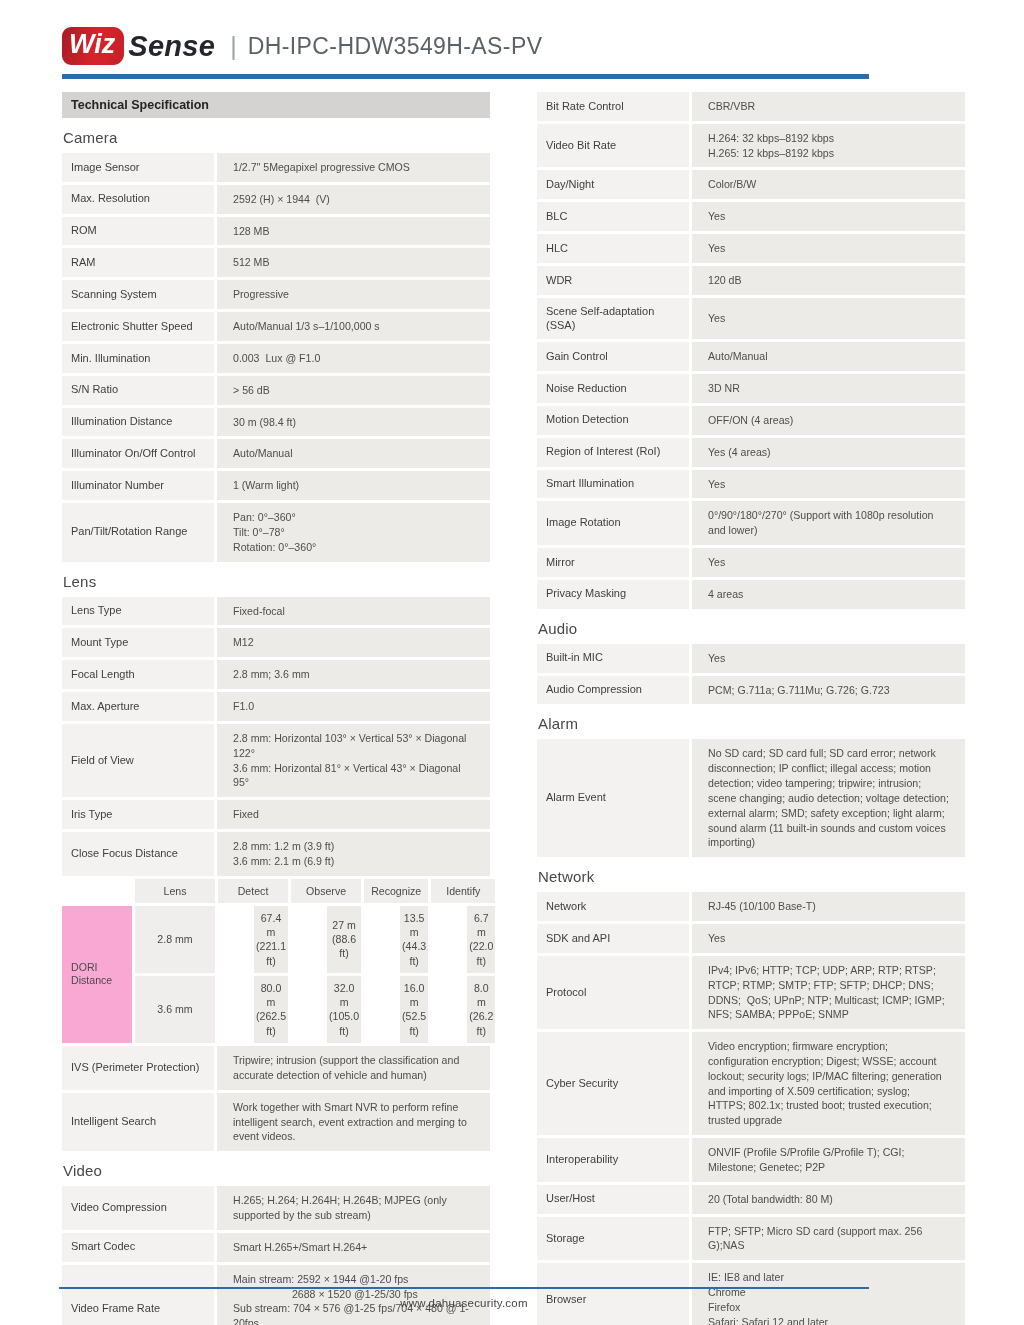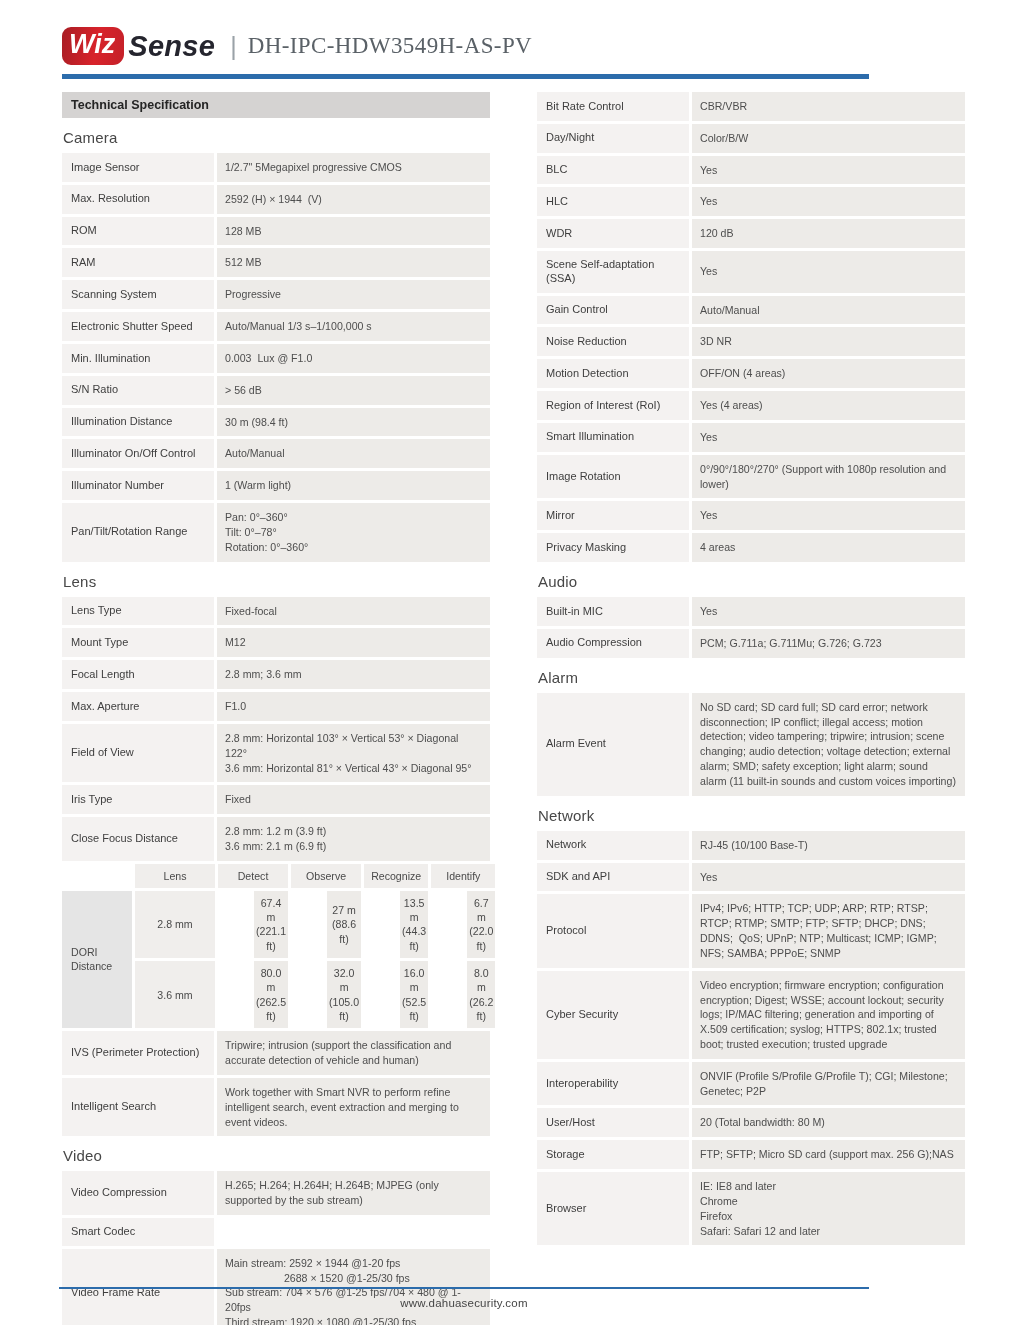--- a/index.html
+++ b/index.html
@@ -7,45 +7,45 @@
   body { width:1024px; height:1325px; font-family:"Liberation Sans", sans-serif; position:relative; overflow:hidden; }
   .page { position:relative; width:928px; height:1325px; padding:26px 59px 0 62px; }
 
   
   .brand-row { display:flex; align-items:center; height:40px; }
   .wiz-badge { background:linear-gradient(100deg,#a81d24 0%, #d8232b 55%, #c42129 100%);
                color:#fff; font-style:italic; font-weight:bold; font-size:27px;
                padding:0 9px 4px 7px; border-radius:9px 11px 11px 9px; display:inline-block; line-height:34px; }
   .sense { font-style:italic; font-weight:bold; font-size:29px; color:#25252e; margin-left:4px; letter-spacing:0.3px; }
   .sep { color:#9aa2a8; font-size:25px; margin:0 11px 0 15px; font-weight:300; }
-  .model { font-size:23px; color:#5a6167; font-weight:400; letter-spacing:0.4px;font-family:Liberation Serif, serif; }
+  .model { font-size:23px; color:#5a6167; font-weight:400; letter-spacing:0.4px; }
   .blue-rule { height:5px; background:#2c6cab; margin-top:8px; }
 
   
   .columns { display:flex; gap:47px; margin-top:13px; }
   .col { width:428px; flex:none; }
 
   .title-bar { background:#d5d3d2; color:#252525; font-weight:bold; font-size:12.5px;
                height:26px; line-height:26px; padding-left:9px; margin-bottom:4px; }
 
   .sec-heading { font-size:15px; font-weight:400; color:#474747; margin:11px 0 7px 1px; letter-spacing:0.2px; }
   .section:first-child .sec-rows:first-child { margin-top:0; }
 
   .row { display:flex; gap:3px; margin-bottom:3px; }
   .cell-label { width:152px; flex:none; background:#f4f2f1; color:#3e3e3e; font-size:11px;
                 padding:7px 4px 7px 9px; display:flex; align-items:center; line-height:1.25; }
   .cell-value { flex:1; background:#edebe8; color:#4e4e4e; font-size:10.6px;
-                padding:7px 8px; line-height:1.4; white-space:pre-wrap; display:flex; align-items:center; }
+                padding:7px 16px; line-height:1.4; white-space:pre-wrap; display:flex; align-items:center; }
 
   
   .dori { display:grid; grid-template-columns:70px 80px repeat(4,1fr); gap:3px; margin-bottom:3px; }
   .dori > div { font-size:10.6px; color:#4a4a4a; }
   .d-corner { background:transparent; }
   .d-head { background:#f0eeec; text-align:center; padding:6px 2px; }
-  .d-rowlabel { grid-row:span 2; background:#e5e5e5; display:flex; align-items:center;
+  .d-rowlabel { grid-row:span 2; background:#f9a8d4; display:flex; align-items:center;
                 padding-left:9px; font-size:11px; color:#3e3e3e; line-height:1.3; }
   .d-lens { background:#f0eeec; display:flex; align-items:center; justify-content:center; padding:6px 2px; }
   .d-val { background:#edebe8; text-align:center; padding:5px 2px; white-space:pre-line; line-height:1.35;
            display:flex; align-items:center; justify-content:center;margin-left:36px; }
 
   
   .footer { position:absolute; left:59px; right:59px; bottom:16px;margin-top:20px; }
   .footer-rule { height:2px; background:#2c6cab; }
   .footer-url { text-align:center; font-size:11.5px; color:#454545; padding-top:8px; letter-spacing:0.2px; }
 </style>
@@ -200,20 +200,21 @@
   </section>
           <section class="section">
     <h2 class="sec-heading">Video</h2>
     <div class="sec-rows">
               <div class="row">
     <div class="cell-label">Video Compression</div>
     <div class="cell-value">H.265; H.264; H.264H; H.264B; MJPEG (only supported by the sub stream)</div>
   </div>
               <div class="row">
     <div class="cell-label">Smart Codec</div>
+    <div class="cell-value">Smart H.265+/Smart H.264+</div>
   </div>
               <div class="row">
     <div class="cell-label">Video Frame Rate</div>
     <div class="cell-value">Main stream: 2592 × 1944 @1-20 fps
                     2688 × 1520 @1-25/30 fps
 Sub stream: 704 × 576 @1-25 fps/704 × 480 @ 1-20fps
 Third stream: 1920 × 1080 @1-25/30 fps</div>
   </div>
               <div class="row">
     <div class="cell-label">Stream Capability</div>
@@ -226,20 +227,25 @@
     <div class="col">
       <div class="sections">
           <section class="section">
 
     <div class="sec-rows">
               <div class="row">
     <div class="cell-label">Bit Rate Control</div>
     <div class="cell-value">CBR/VBR</div>
   </div>
               <div class="row">
+    <div class="cell-label">Video Bit Rate</div>
+    <div class="cell-value">H.264: 32 kbps–8192 kbps
+H.265: 12 kbps–8192 kbps</div>
+  </div>
+              <div class="row">
     <div class="cell-label">Day/Night</div>
     <div class="cell-value">Color/B/W</div>
   </div>
               <div class="row">
     <div class="cell-label">BLC</div>
     <div class="cell-value">Yes</div>
   </div>
               <div class="row">
     <div class="cell-label">HLC</div>
     <div class="cell-value">Yes</div>

